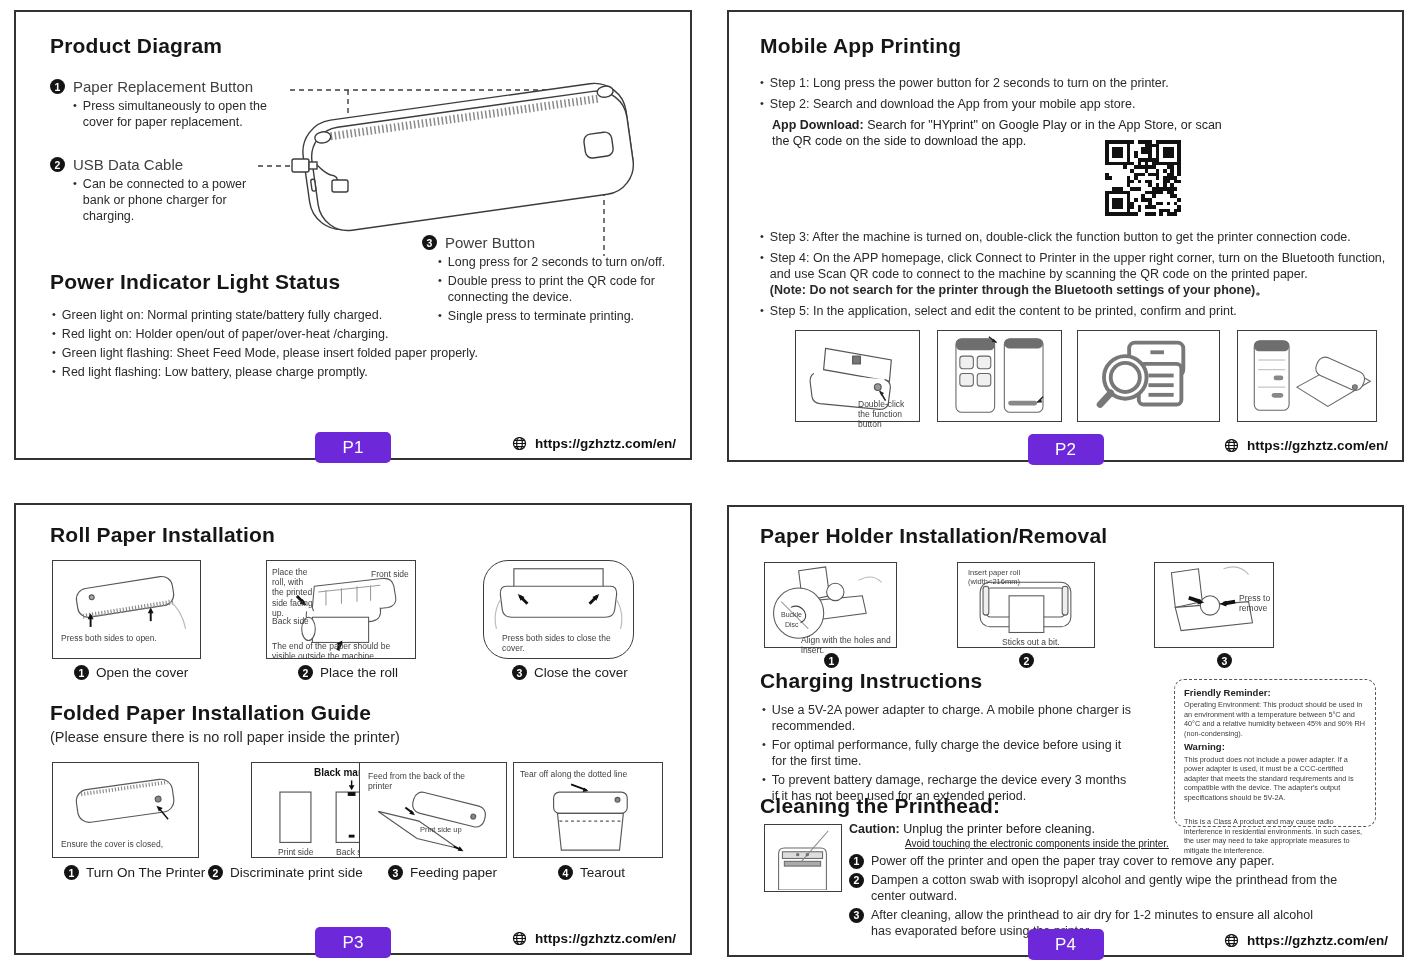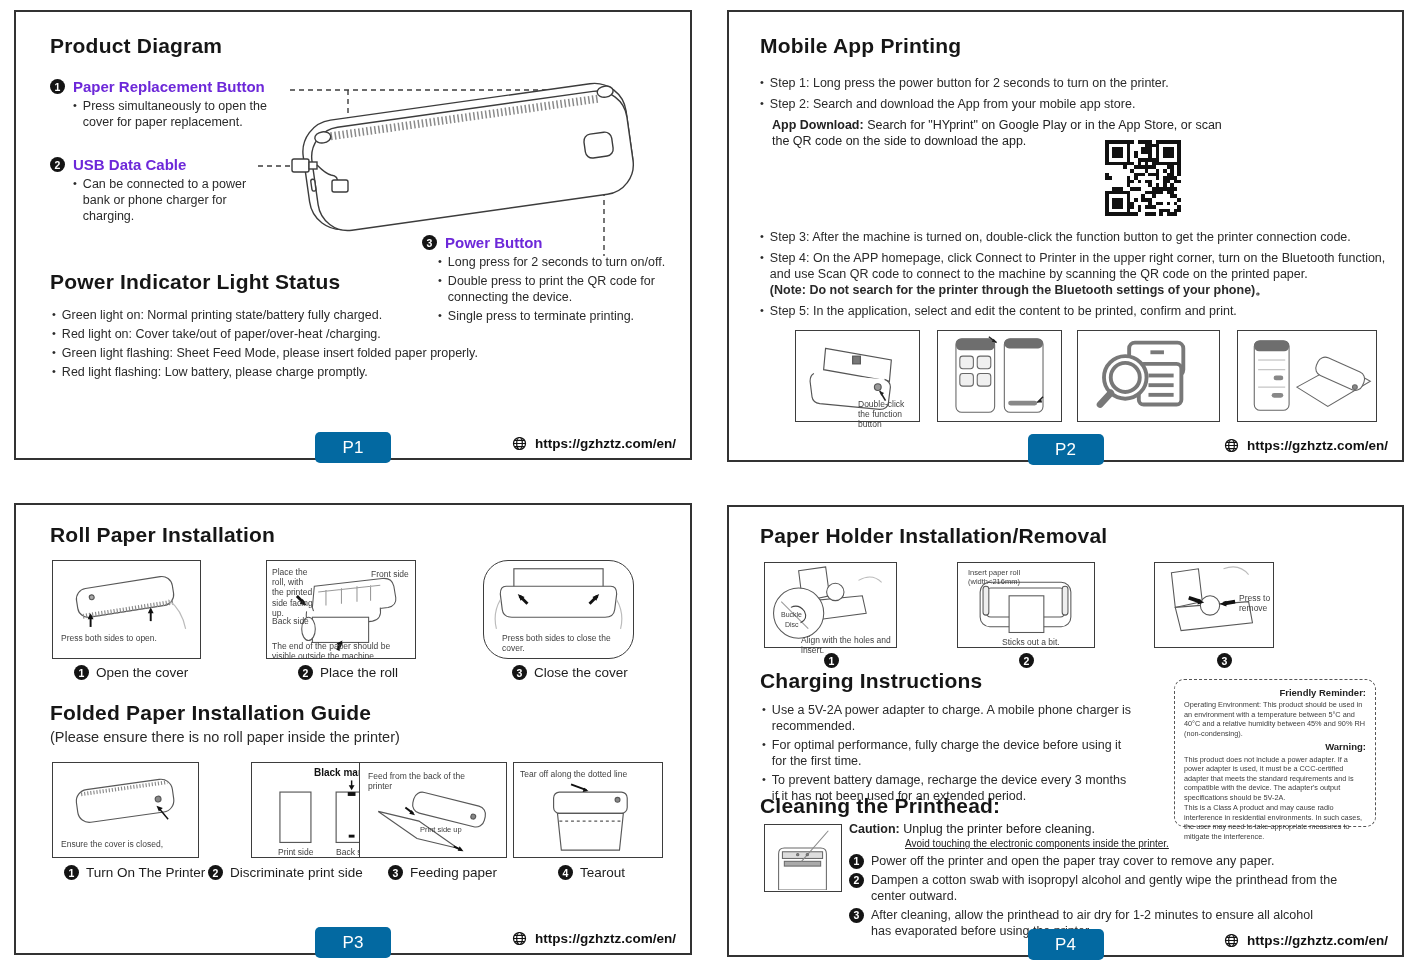--- a/index.html
+++ b/index.html
@@ -1,33 +1,33 @@
 <!DOCTYPE html>
 <html><head>
 <meta charset="utf-8">
 <style>
   html,body{margin:0;padding:0;background:#fff;}
   body{width:1417px;height:976px;position:relative;font-family:"Liberation Sans","DejaVu Sans",sans-serif;color:#222;}
   .panel{position:absolute;background:#fff;border:2px solid #333;box-sizing:border-box;}
   .ptitle{position:absolute;font-size:21px;font-weight:bold;color:#161616;letter-spacing:.2px;}
   .subtitle{position:absolute;font-size:14.5px;color:#2a2a2a;}
   .badge{display:inline-flex;align-items:center;justify-content:center;width:15px;height:15px;border-radius:50%;background:#141414;color:#fff;font-size:10.5px;font-weight:bold;flex:0 0 15px;}
-  .feat-title{font-size:15px;font-weight:bold;color:#6d28d9;}
+  .feat-title{font-size:15px;font-weight:normal;color:#404040;}
   .featrow{display:flex;align-items:center;gap:8px;}
   .li{display:flex;gap:6px;font-size:12.5px;line-height:1.28;color:#2a2a2a;margin:3px 0;}
   .li .dot{flex:0 0 auto;font-size:11px;line-height:1.45;}
   .fig{position:absolute;border:1.5px solid #3d3d3d;background:#fff;box-sizing:border-box;}
   .figlabel{position:absolute;font-size:8.5px;line-height:1.2;color:#3f3f3f;}
   .figcap{position:absolute;display:flex;align-items:center;gap:7px;font-size:13.5px;color:#1d1d1d;}
-  .tab{position:absolute;left:50%;transform:translateX(-50%);bottom:-5px;width:76px;height:31px;background:#0369a1;color:#fff;border-radius:5px;display:flex;align-items:center;justify-content:center;font-size:17px;z-index:3;}
+  .tab{position:absolute;left:50%;transform:translateX(-50%);bottom:-5px;width:76px;height:31px;background:#6d28d9;color:#fff;border-radius:5px;display:flex;align-items:center;justify-content:center;font-size:17px;z-index:3;}
   .urlbar{position:absolute;right:14px;bottom:7px;display:flex;align-items:center;gap:8px;font-size:13.5px;font-weight:bold;color:#111;}
   .steps .li{margin:5px 0;}
   svg{display:block;}
   .rem{position:absolute;border:1.6px dashed #555;border-radius:10px;box-sizing:border-box;padding:7px 9px;color:#3c3c3c;}
-  .rem .rtitle{font-size:9.5px;font-weight:bold;color:#222;margin:0 0 1px 0;text-align:right;}
+  .rem .rtitle{font-size:9.5px;font-weight:bold;color:#222;margin:0 0 1px 0;}
   .rem p{font-size:7.3px;line-height:1.3;margin:0 0 3px 0;}
   .cstep{display:flex;gap:7px;font-size:12.5px;line-height:1.28;margin:3px 0;color:#2a2a2a;}
   .cstep .badge{margin-top:1px;}
 </style>
 </head>
 <body>
 
 <section class="panel" style="left:14px;top:10px;width:678px;height:450px;">
   <div class="ptitle" style="left:34px;top:22px;">Product Diagram</div>
 
@@ -101,21 +101,21 @@
   </div>
 
   <div class="ptitle" style="left:34px;top:258px;">Power Indicator Light Status</div>
   <div style="position:absolute;left:36px;top:292px;width:612px;">
     <div class="li">
         <span class="dot">•</span>
         <span style="max-width:330px;">Green light on: Normal printing state/battery fully charged.</span>
       </div>
     <div class="li">
         <span class="dot">•</span>
-        <span style="max-width:345px;">Red light on: Cover take/out of paper/over-heat /charging.</span>
+        <span style="max-width:345px;">Red light on: Holder open/out of paper/over-heat /charging.</span>
       </div>
     <div class="li">
         <span class="dot">•</span>
         <span>Green light flashing: Sheet Feed Mode, please insert folded paper properly.</span>
       </div>
     <div class="li">
         <span class="dot">•</span>
         <span>Red light flashing: Low battery, please charge promptly.</span>
       </div>
   </div>
@@ -725,21 +725,21 @@
     <div class="li">
         <span class="dot">•</span>
         <span>To prevent battery damage, recharge the device every 3 months if it has not been used for an extended period.</span>
       </div>
   </div>
 
   <div class="rem" style="left:445px;top:172px;width:202px;height:148px;">
     <p class="rtitle">Friendly Reminder:</p>
     <p>Operating Environment: This product should be used in an environment with a temperature between 5°C and 40°C and a relative humidity between 45% and 90% RH (non-condensing).</p>
     <p class="rtitle">Warning:</p>
-    <p style="margin-bottom:1px;">This product does not include a power adapter. If a power adapter is used, it must be a CCC-certified adapter that meets the standard requirements and is compatible with the device. The adapter's output specifications should be 5V-2A.</p>
+    <p style="margin-bottom:15px;">This product does not include a power adapter. If a power adapter is used, it must be a CCC-certified adapter that meets the standard requirements and is compatible with the device. The adapter's output specifications should be 5V-2A.</p>
     <p>This is a Class A product and may cause radio interference in residential environments. In such cases, the user may need to take appropriate measures to mitigate the interference.</p>
   </div>
 
   <div class="ptitle" style="left:31px;top:287px;">Cleaning the Printhead:</div>
 
   <div class="fig" style="left:35px;top:317px;width:78px;height:68px;">
     <svg viewBox="0 0 78 68" width="75" height="65">
       <g fill="none" stroke="#696969" stroke-width="1.1">
         <path d="M14 30 q0 -6 6 -6 l38 0 q6 0 6 6 l0 38 l-50 0 Z" fill="#fff"></path>
         <rect x="18" y="28" width="42" height="7" fill="#ddd"></rect>

